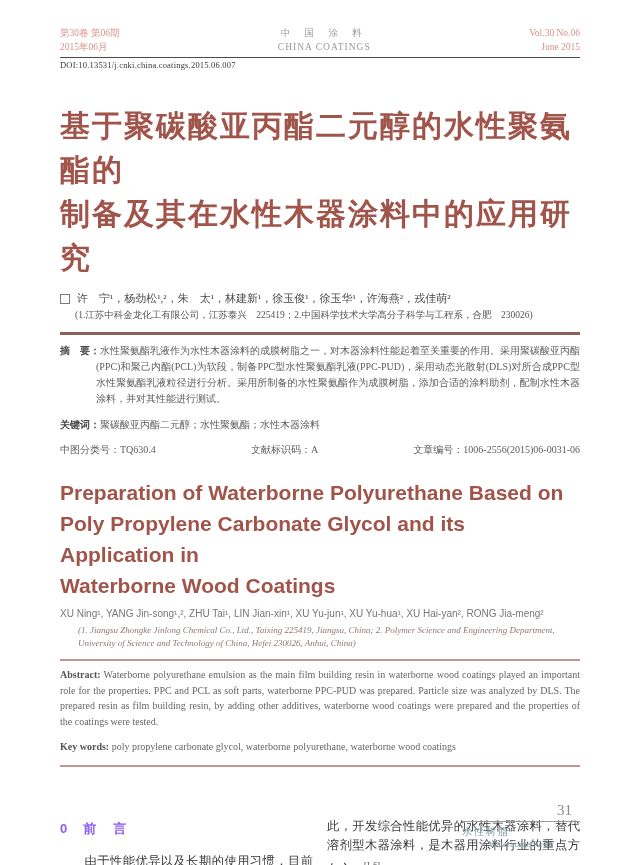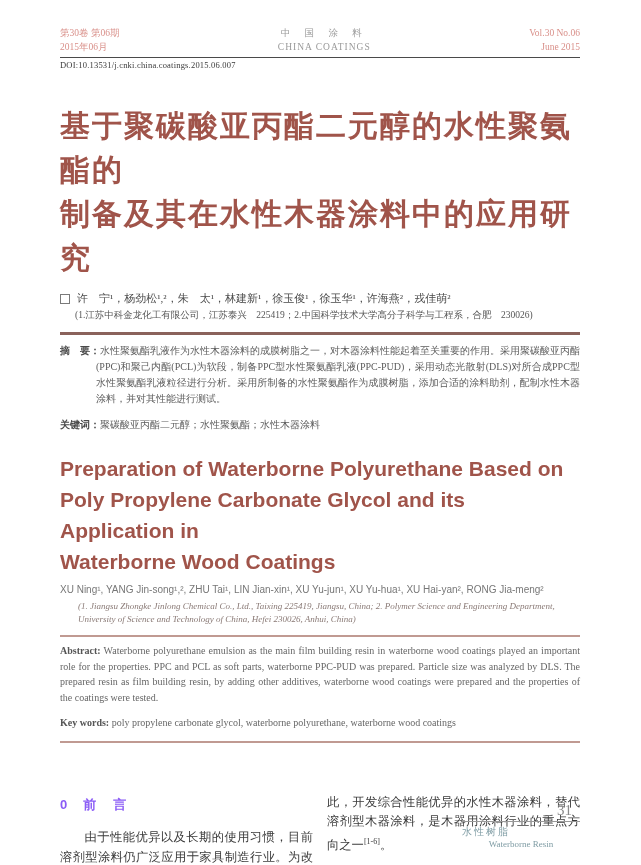--- a/index.html
+++ b/index.html
@@ -101,20 +101,25 @@
   <div class="authors-cn">
     <span class="authors-marker"></span>
     <span>许　宁¹，杨劲松¹,²，朱　太¹，林建新¹，徐玉俊¹，徐玉华¹，许海燕²，戎佳萌²</span>
   </div>
   <div class="affiliation-cn">(1.江苏中科金龙化工有限公司，江苏泰兴　225419；2.中国科学技术大学高分子科学与工程系，合肥　230026)</div>
 
   <div class="thick-rule"></div>
 
   <p class="abs-cn hang"><span class="abs-label">摘　要：</span><span>水性聚氨酯乳液作为水性木器涂料的成膜树脂之一，对木器涂料性能起着至关重要的作用。采用聚碳酸亚丙酯(PPC)和聚己内酯(PCL)为软段，制备PPC型水性聚氨酯乳液(PPC-PUD)，采用动态光散射(DLS)对所合成PPC型水性聚氨酯乳液粒径进行分析。采用所制备的水性聚氨酯作为成膜树脂，添加合适的涂料助剂，配制水性木器涂料，并对其性能进行测试。</span></p>
   <p class="kw-cn"><span class="abs-label">关键词：</span><span>聚碳酸亚丙酯二元醇；水性聚氨酯；水性木器涂料</span></p>
+  <div class="class-line">
+    <span><span>中图分类号：</span><span>TQ630.4</span></span>
+    <span><span>文献标识码：</span><span>A</span></span>
+    <span><span>文章编号：</span><span>1006-2556(2015)06-0031-06</span></span>
+  </div>
 
   <h2 class="title-en">
     <span>Preparation of Waterborne Polyurethane Based on</span><br>
     <span>Poly Propylene Carbonate Glycol and its Application in</span><br>
     <span>Waterborne Wood Coatings</span>
   </h2>
 
   <div class="authors-en">XU Ning¹, YANG Jin-song¹,², ZHU Tai¹, LIN Jian-xin¹, XU Yu-jun¹, XU Yu-hua¹, XU Hai-yan², RONG Jia-meng²</div>
   <div class="affiliation-en">(1. Jiangsu Zhongke Jinlong Chemical Co., Ltd., Taixing 225419, Jiangsu, China; 2. Polymer Science and Engineering Department, University of Science and Technology of China, Hefei 230026, Anhui, China)</div>
 

